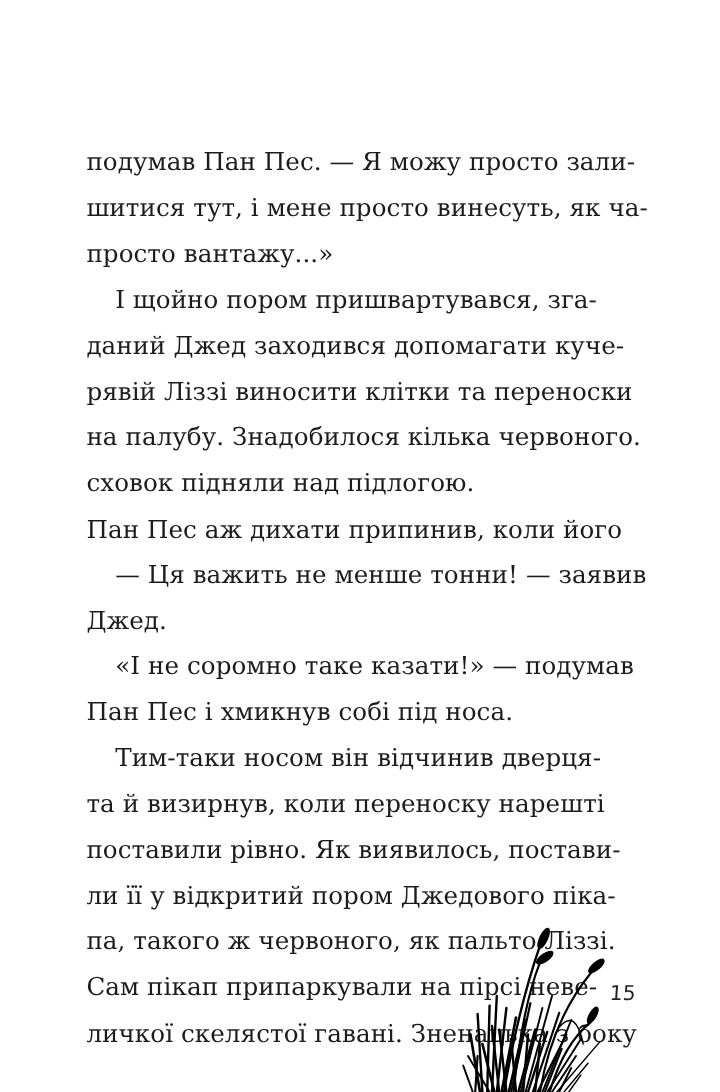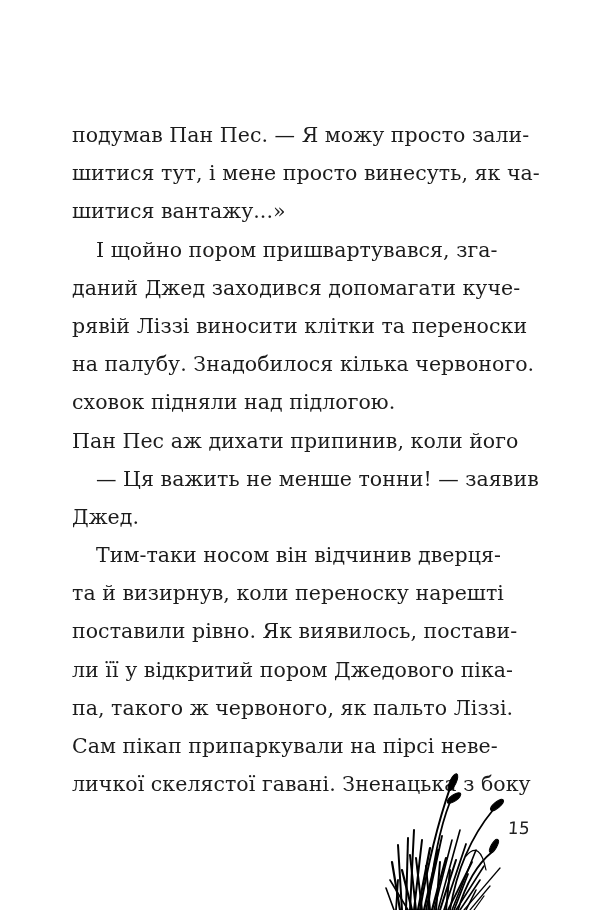--- a/index.html
+++ b/index.html
@@ -63,37 +63,41 @@
 </head>
 <body>
 
 <div class="page">
 
   <div class="text-block">
 
     <div>
       <span class="line">подумав Пан Пес. — Я можу просто зали-</span>
       <span class="line">шитися тут, і мене просто винесуть, як ча-</span>
-      <span class="line last">шитися вантажу...»</span>
+      <span class="line last">просто вантажу...»</span>
     </div>
 
     <div>
       <span class="line indent">І щойно пором пришвартувався, зга-</span>
       <span class="line">даний Джед заходився допомагати куче-</span>
       <span class="line">рявій Ліззі виносити клітки та переноски</span>
       <span class="line">на палубу. Знадобилося кілька червоного.</span>
       <span class="line last">сховок підняли над підлогою.</span>
       <span class="line">Пан Пес аж дихати припинив, коли його</span>
     </div>
 
     <div>
       <span class="line indent">— Ця важить не менше тонни! — заявив</span>
       <span class="line last">Джед.</span>
     </div>
 
+    <div>
+      <span class="line indent">«І не соромно таке казати!» — подумав</span>
+      <span class="line last">Пан Пес і хмикнув собі під носа.</span>
+    </div>
 
     <div>
       <span class="line indent">Тим-таки носом він відчинив дверця-</span>
       <span class="line">та й визирнув, коли переноску нарешті</span>
       <span class="line">поставили рівно. Як виявилось, постави-</span>
       <span class="line">ли її у відкритий пором Джедового піка-</span>
       <span class="line">па, такого ж червоного, як пальто Ліззі.</span>
       <span class="line">Сам пікап припаркували на пірсі неве-</span>
       <span class="line">личкої скелястої гавані. Зненацька з боку</span>
     </div>

